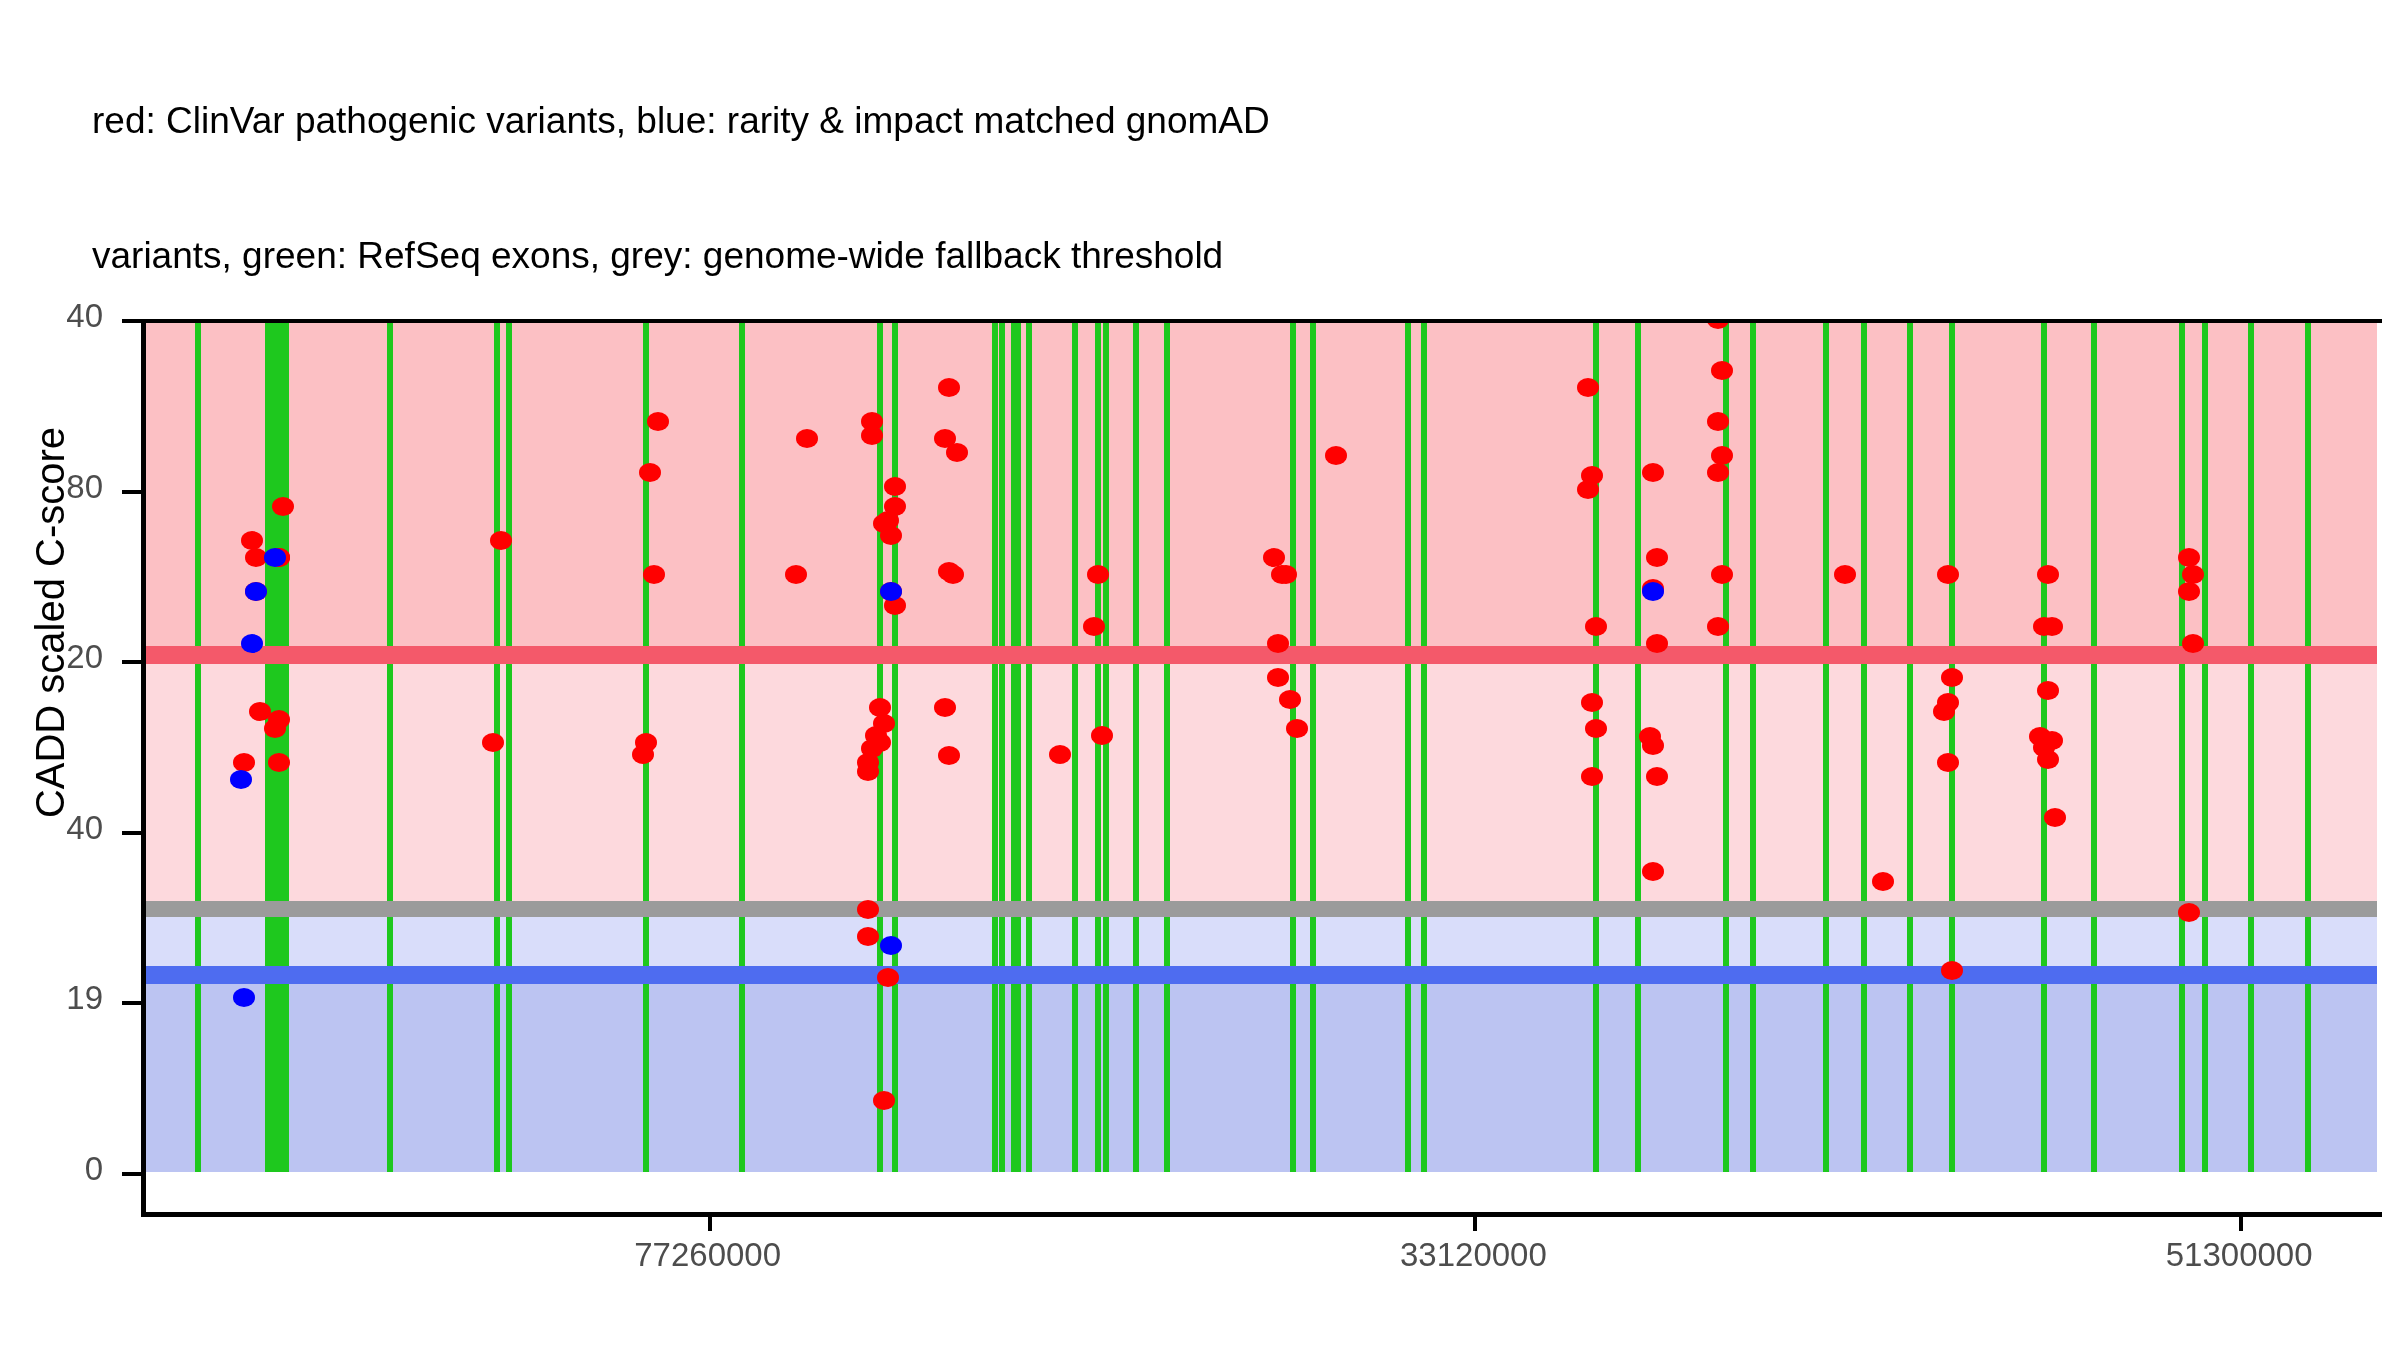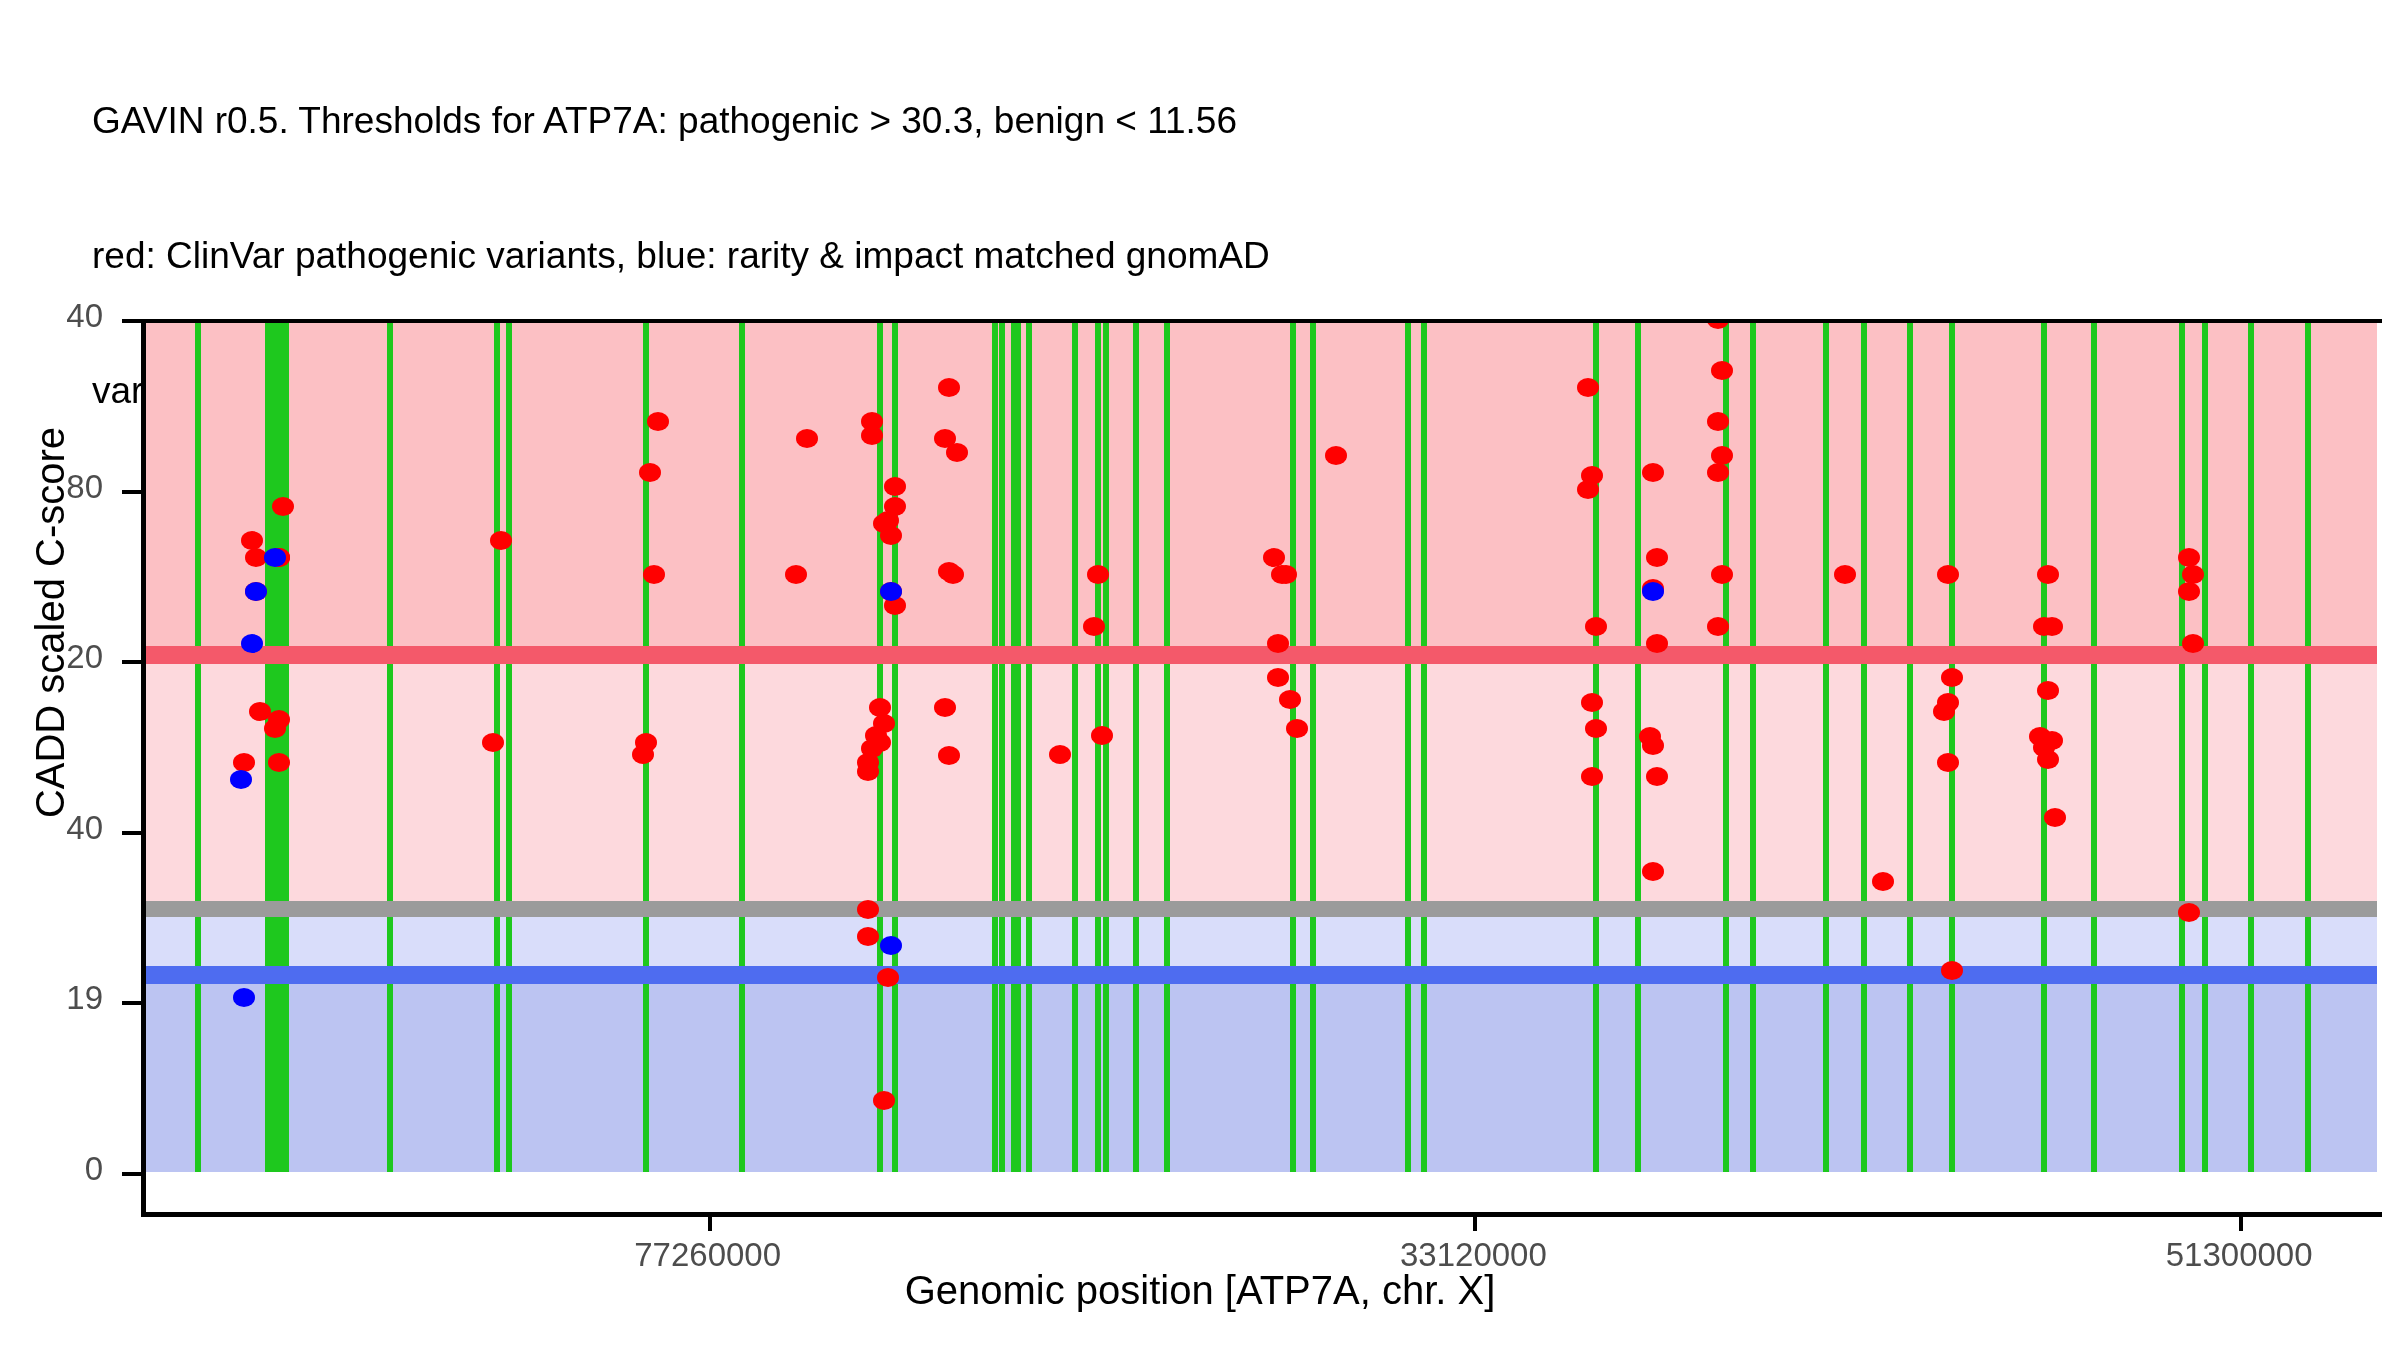--- a/index.html
+++ b/index.html
@@ -56,21 +56,20 @@
           text-align:center;font-size:40px;color:#000;}
   #xaxis{position:absolute;left:141px;top:1212px;width:2236px;height:60px;}
   #yaxis{position:absolute;left:141px;top:319px;width:1px;height:853px;}
 </style>
 </head>
 <body>
 
 <div id="root">
 
   <div id="title">
-    <div>GAVIN r0.5. Thresholds for ATP7A: pathogenic &gt; 30.3, benign &lt; 11.56</div>
     <div>red: ClinVar pathogenic variants, blue: rarity &amp; impact matched gnomAD</div>
     <div>variants, green: RefSeq exons, grey: genome-wide fallback threshold</div>
   </div>
 
   <div id="plot">
     <div id="bands-layer">
         <div class="band" style="top: 0px; height: 336.082px; background: rgb(252, 192, 196);"></div>
         <div class="band" style="top: 336.082px; height: 254.194px; background: rgb(253, 217, 221);"></div>
         <div class="band" style="top: 590.276px; height: 65.5104px; background: rgb(217, 221, 250);"></div>
         <div class="band" style="top: 655.786px; height: 197.214px; background: rgb(188, 196, 242);"></div>
@@ -256,15 +255,14 @@
   <div id="xaxis">
       <div class="xtick" style="left: 566.658px;"></div>
       <div class="xtlabel" style="left: 566.658px;">77260000</div>
       <div class="xtick" style="left: 1332.41px;"></div>
       <div class="xtlabel" style="left: 1332.41px;">33120000</div>
       <div class="xtick" style="left: 2098.16px;"></div>
       <div class="xtlabel" style="left: 2098.16px;">51300000</div>
     </div>
 
   <div id="ylabel">CADD scaled C-score</div>
-  <div id="xlabel">Genomic position [ATP7A, chr. X]</div>
 
 </div>
 
 </body></html>

